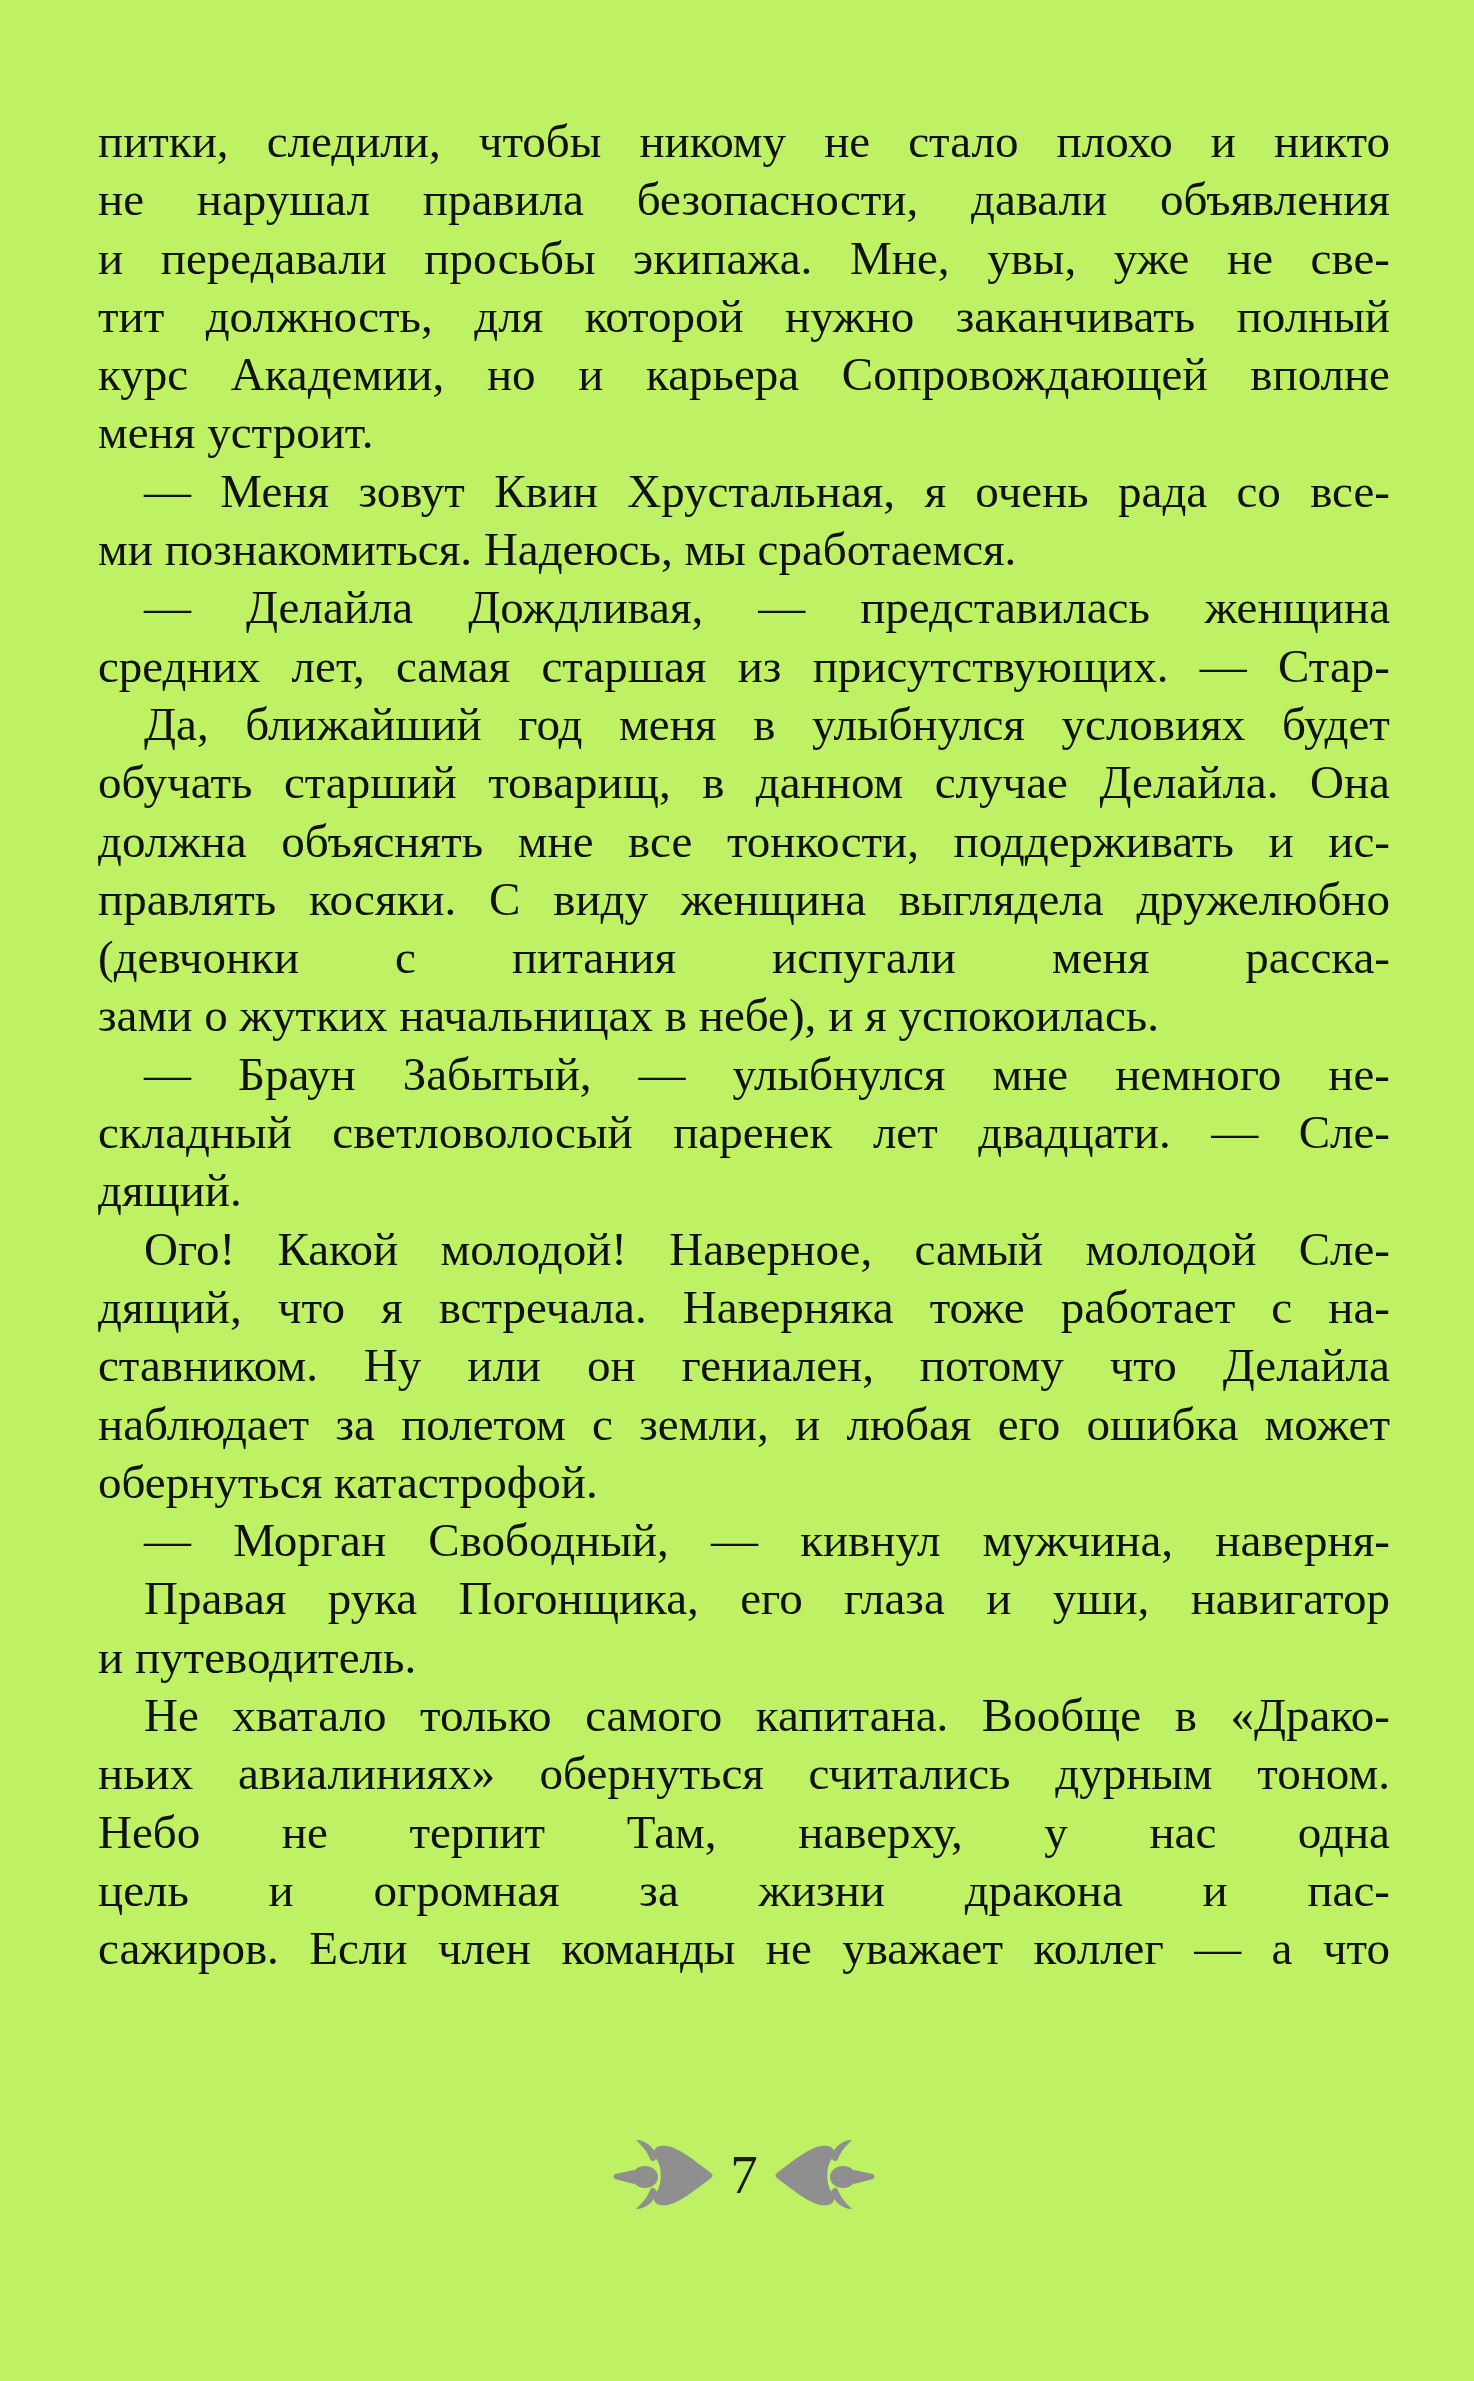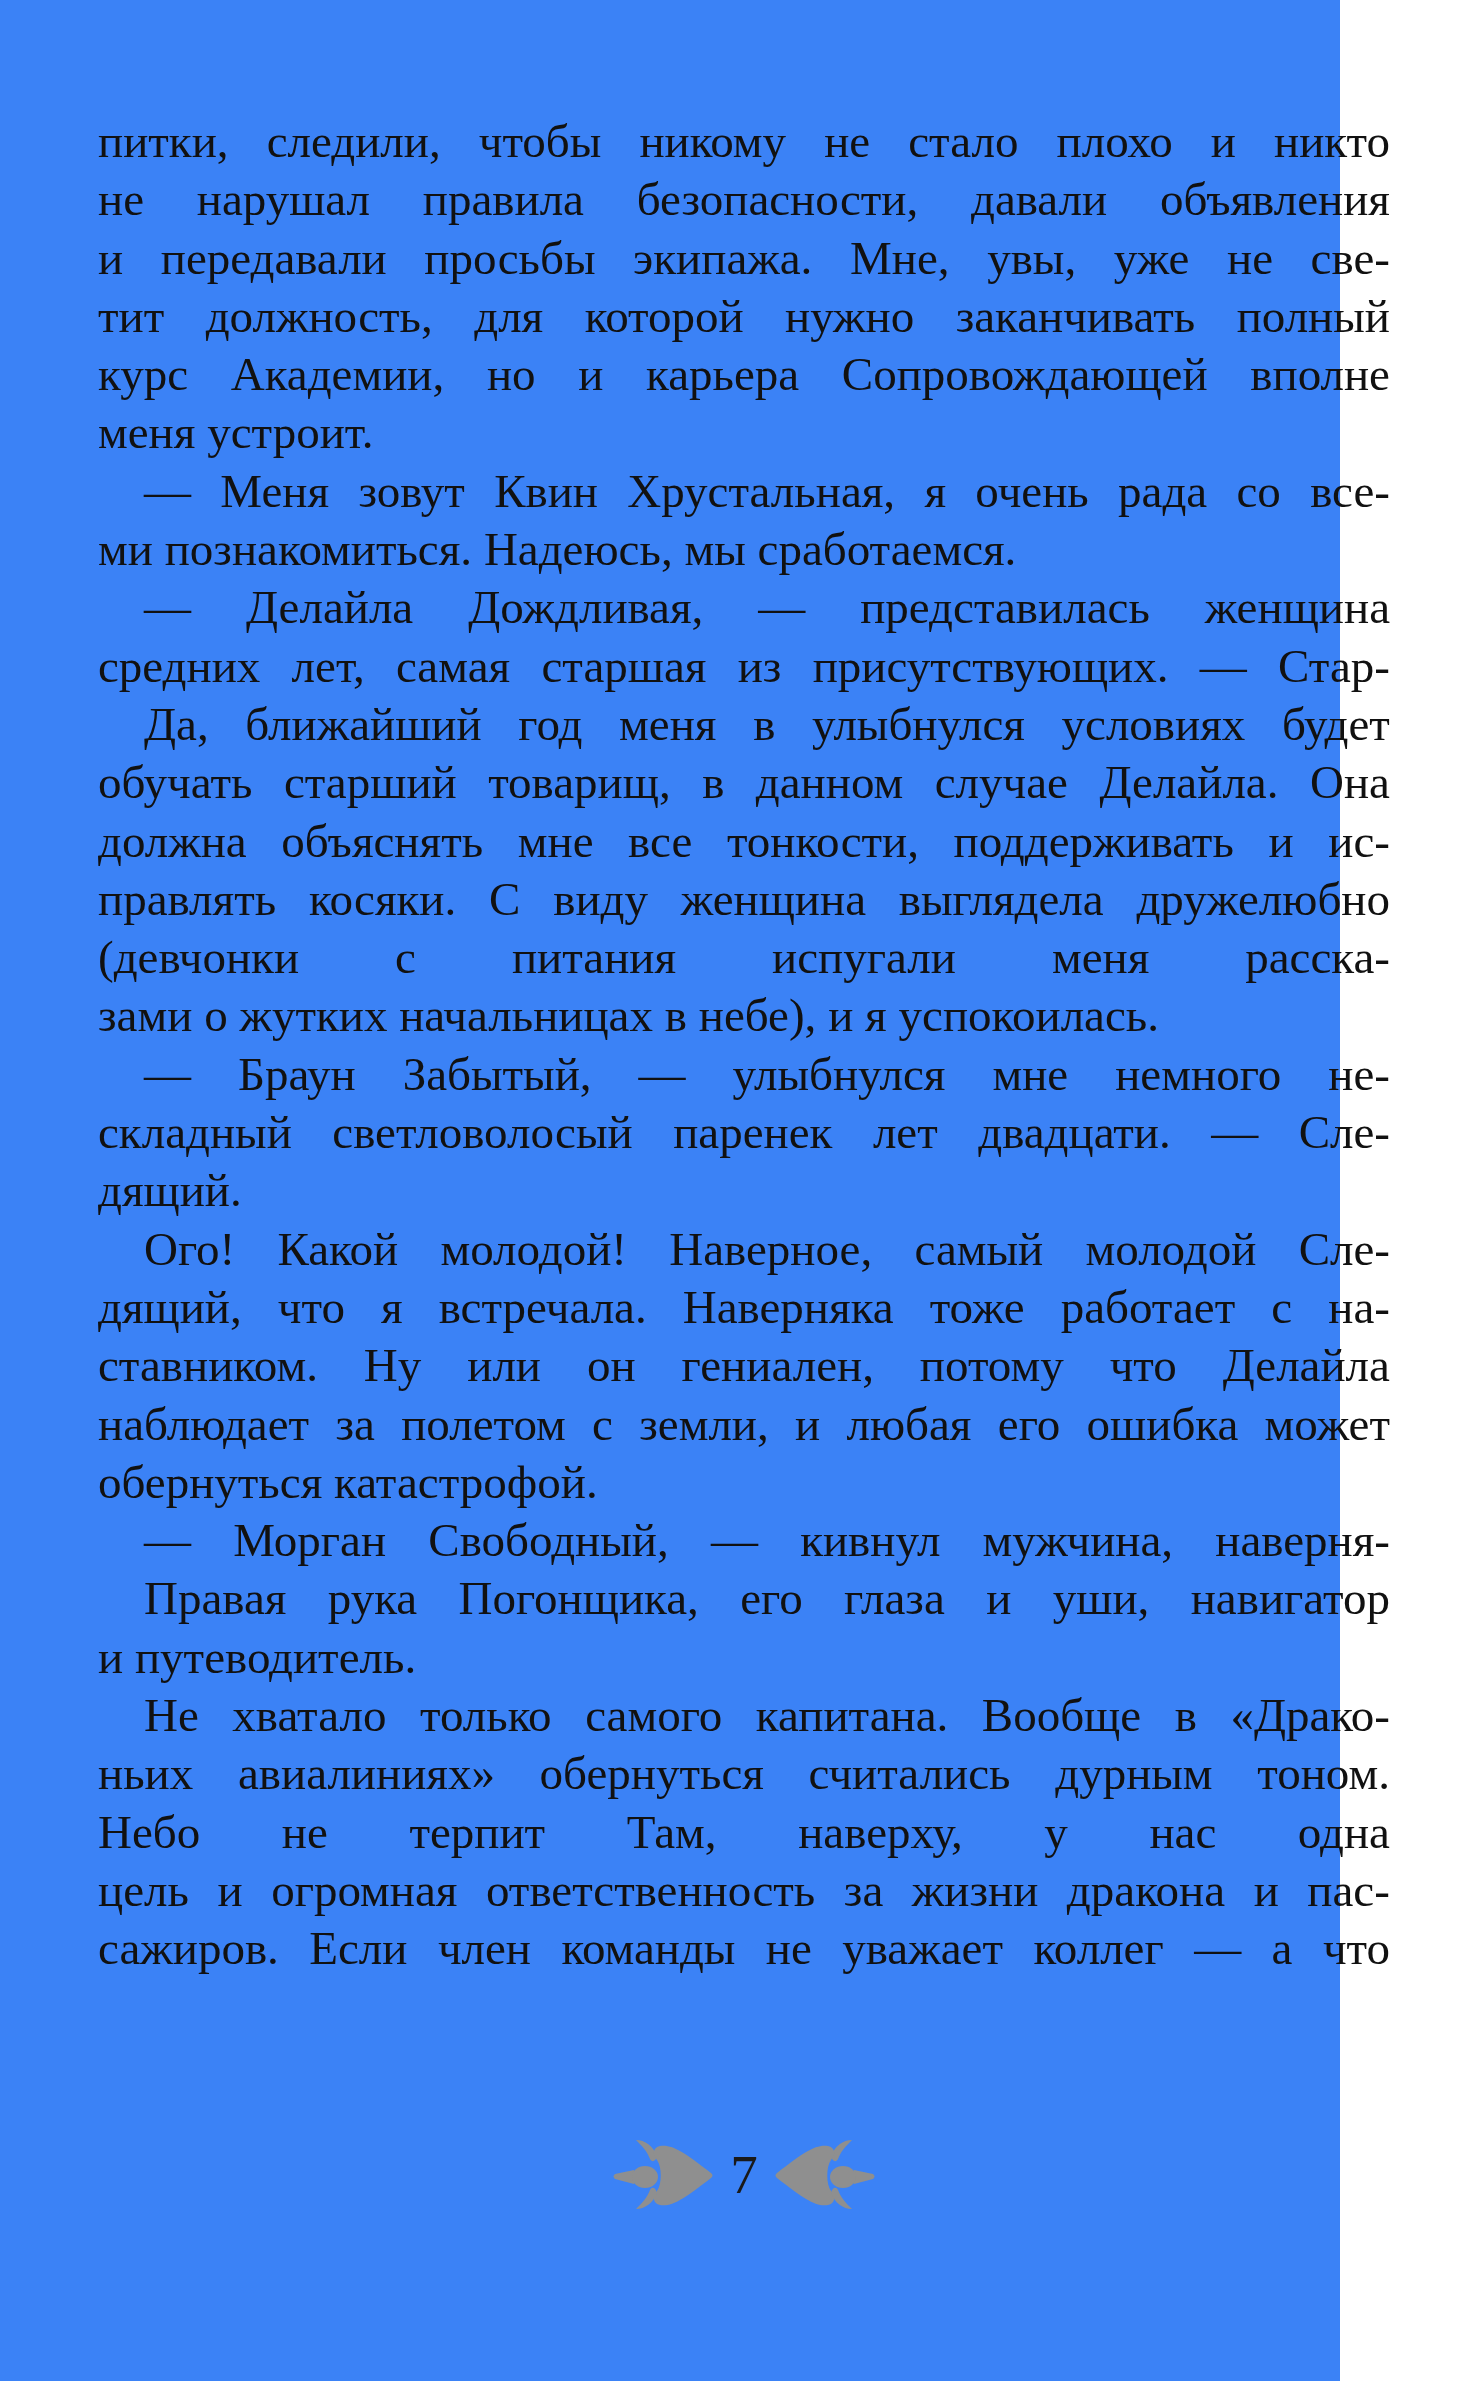--- a/index.html
+++ b/index.html
@@ -8,23 +8,23 @@
     background: #ffffff;
   }
   body {
     width: 1474px;
     height: 2381px;
     overflow: hidden;
     font-family: "Liberation Serif", "DejaVu Serif", serif;
   }
   .sheet {
     position: relative;
-    width: 1340px;
+    width: 1474px;
     height: 2381px;
-    background: #3b82f6;
+    background: #bef264;
   }
   .text-block {
     position: absolute;
     top: 112px;
     left: 98px;
     width: 1292px;
     color: #111111;
     font-size: 47px;
   }
   .paragraph { margin: 0; }
@@ -346,21 +346,20 @@
           <span>Там,</span>
           <span>наверху,</span>
           <span>у</span>
           <span>нас</span>
           <span>одна</span>
         </div>
         <div class="line">
           <span>цель</span>
           <span>и</span>
           <span>огромная</span>
-          <span>ответственность</span>
           <span>за</span>
           <span>жизни</span>
           <span>дракона</span>
           <span>и</span>
           <span>пас-</span>
         </div>
         <div class="line">
           <span>сажиров.</span>
           <span>Если</span>
           <span>член</span>

